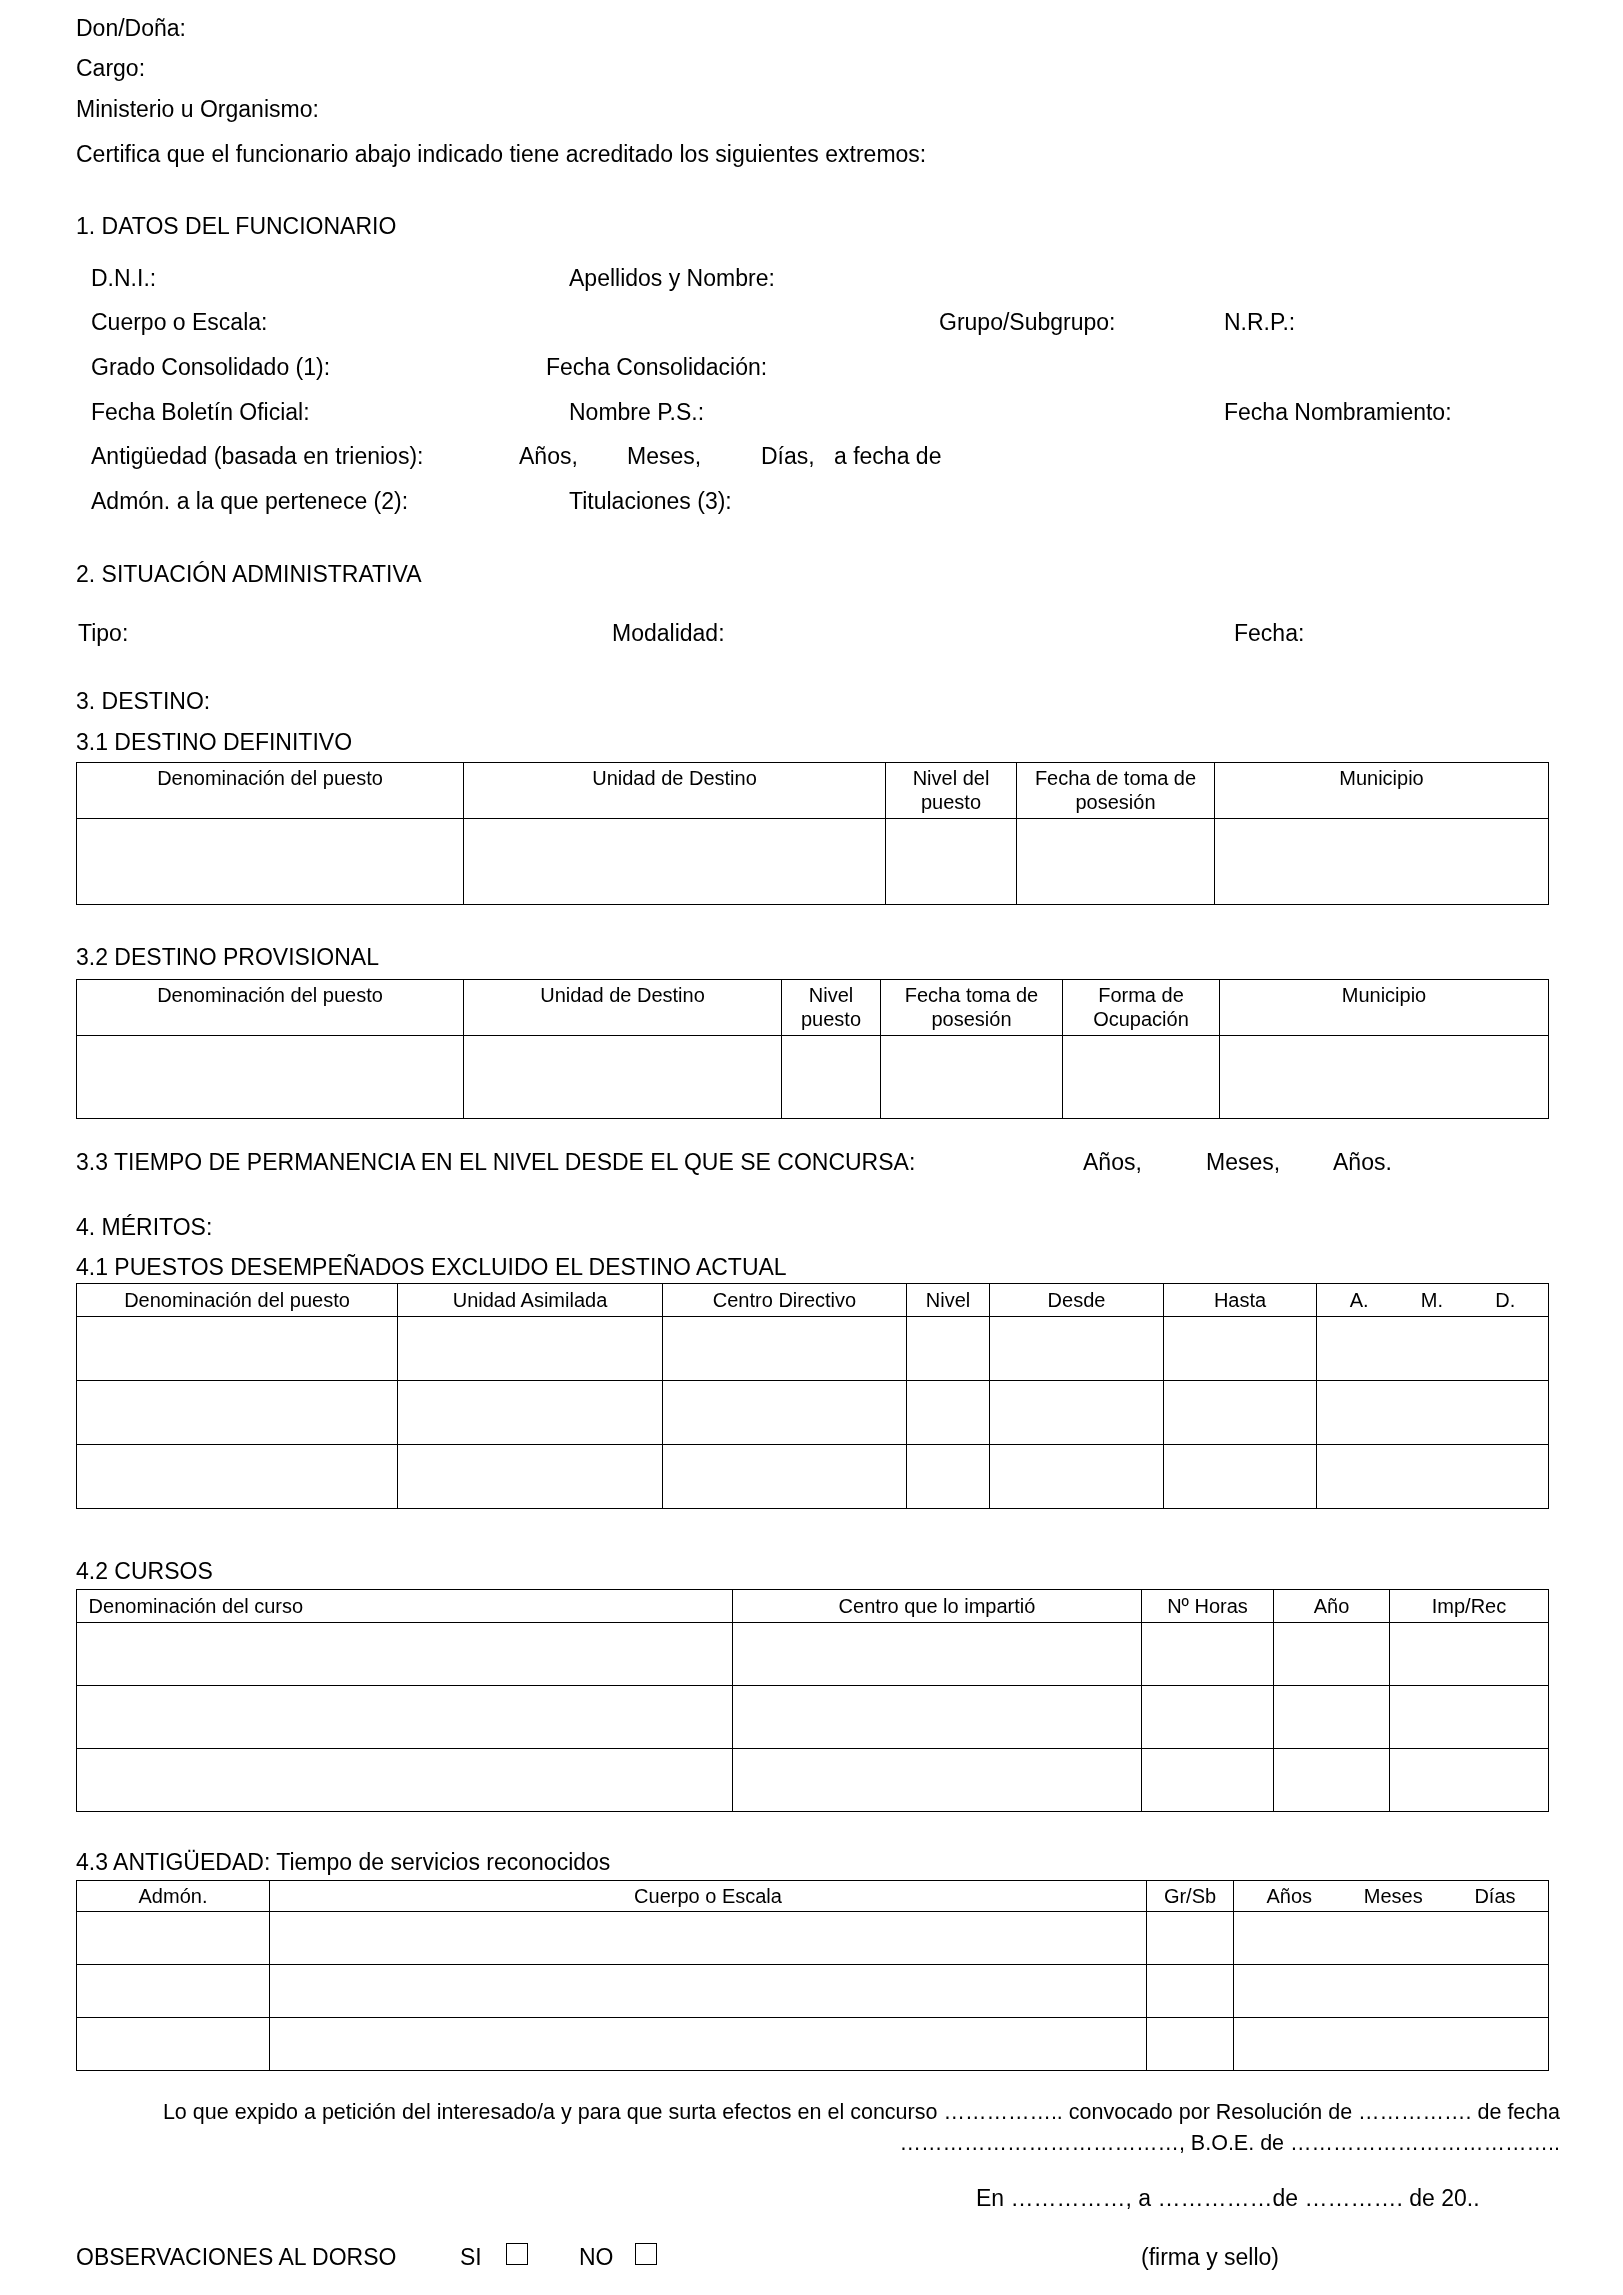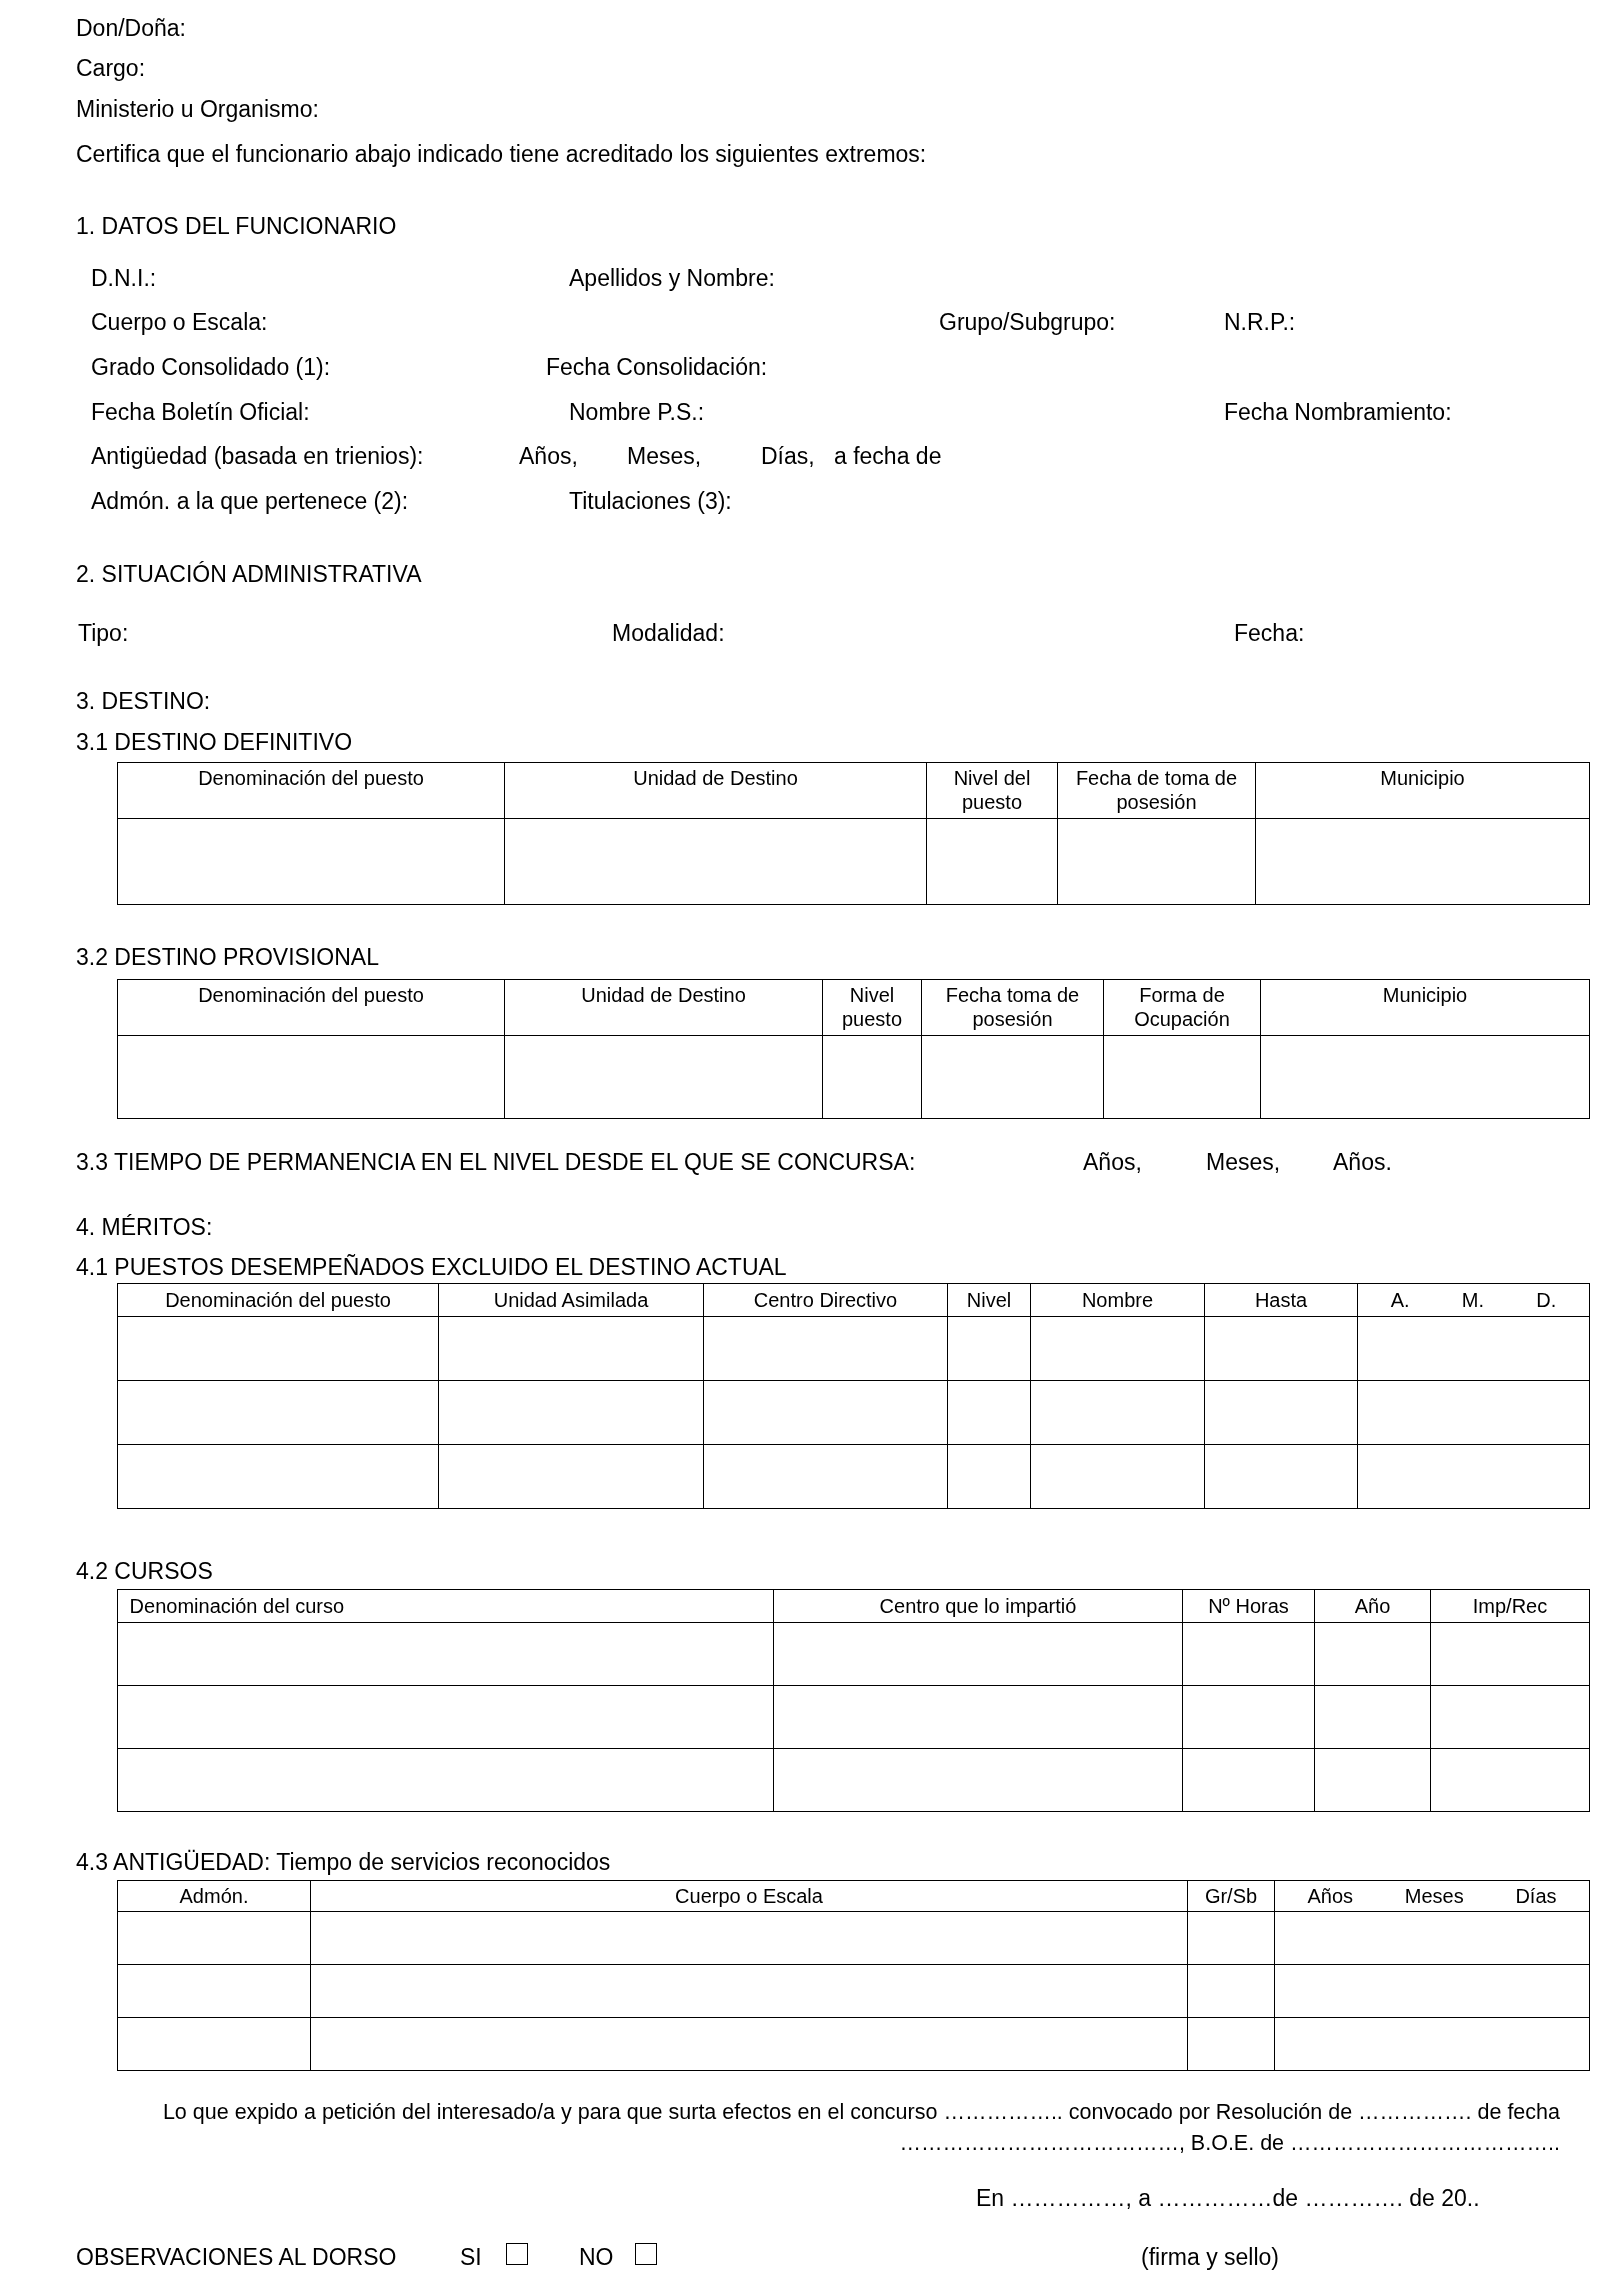--- a/index.html
+++ b/index.html
@@ -18,21 +18,20 @@
     position: absolute;
     font-size: 23px;
     line-height: 1.2;
     white-space: nowrap;
   }
   .ftable {
     position: absolute;
     border-collapse: collapse;
     table-layout: fixed;
     background: #fff;
-    margin-left: 41px;
   }
   .ftable th, .ftable td {
     border: 1.7px solid #000;
     font-size: 20px;
     font-weight: 400;
     text-align: center;
     padding: 3.3px 6.6px;
     overflow: hidden;
   }
   .ftable td { vertical-align: top; }
@@ -170,21 +169,21 @@
         <col style="width:174px">
         <col style="width:153px">
         <col>
       </colgroup>
     <thead>
       <tr style="height:33px">
         <th>Denominación del puesto</th>
         <th>Unidad Asimilada</th>
         <th>Centro Directivo</th>
         <th>Nivel</th>
-        <th>Nombre</th>
+        <th>Desde</th>
         <th>Hasta</th>
         <th>
           <div class="amd-wrap">
             <span>A.</span>
             <span>M.</span>
             <span>D.</span>
           </div>
         </th>
       </tr>
     </thead>

